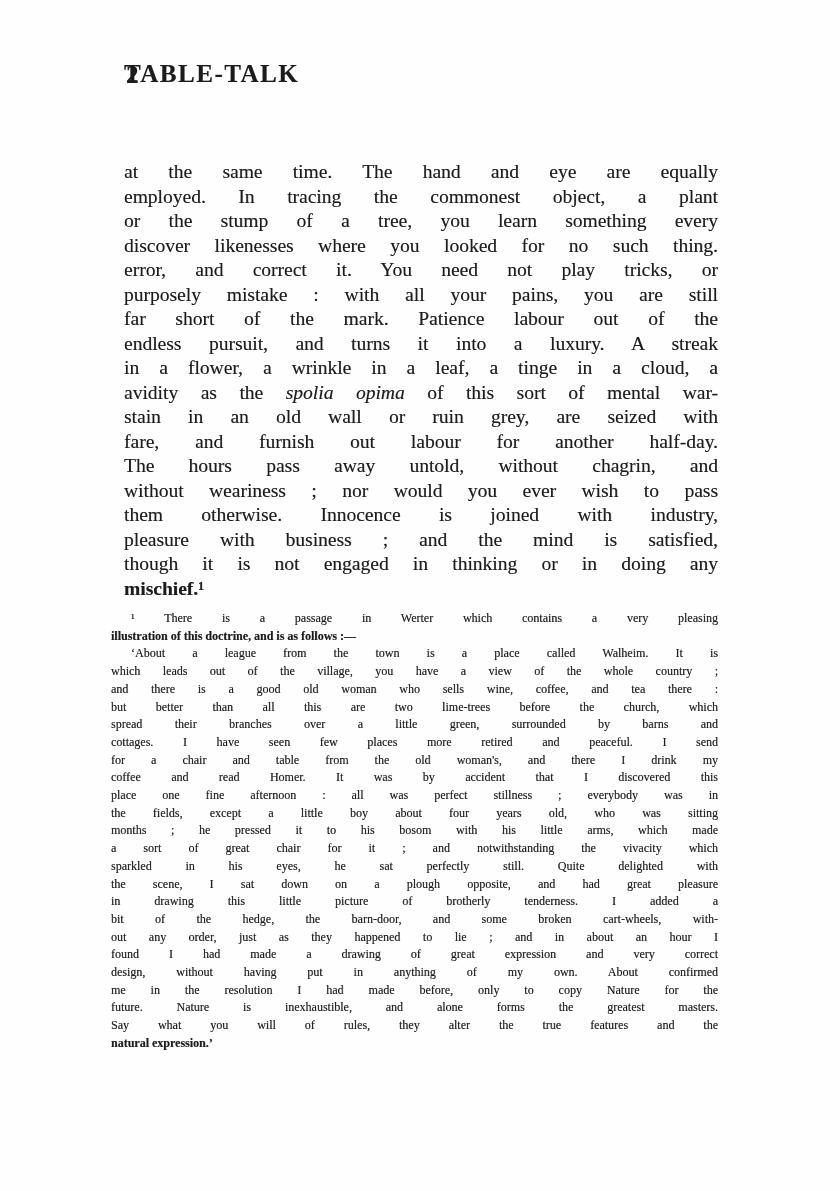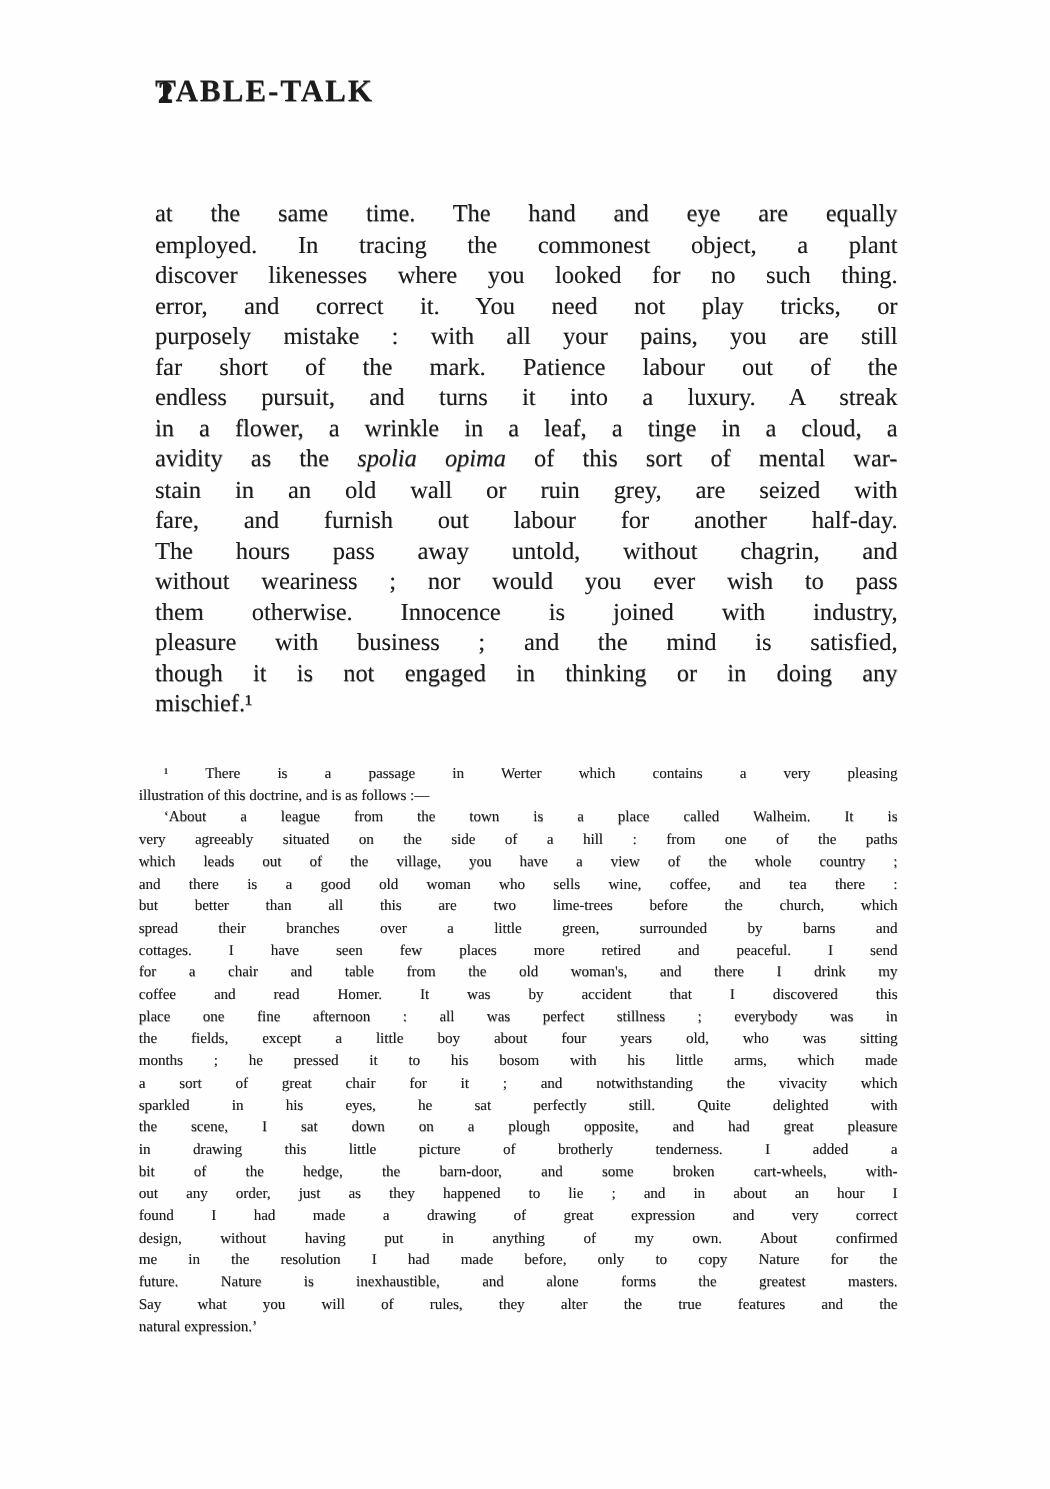--- a/index.html
+++ b/index.html
@@ -56,20 +56,21 @@
     font-size: 12px;
     line-height: 17.7px;
   }
   .line {
     text-align: justify;
     text-align-last: justify;
     white-space: normal;
   }
   .line.para-last {
     text-align-last: left;
+    font-weight: bold;
   }
   .line.indent {
     text-indent: 20px;
   }
   .line i {
     font-style: italic;
   }
 </style>
 </head>
 <body>
@@ -77,20 +78,21 @@
 <div class="page">
 
   <div class="header">
     <span class="pagenum">2</span>
     <div class="title">TABLE-TALK</div>
   </div>
 
   <div class="main">
       <div class="line"><span>at the same time. The hand and eye are equally</span></div>
       <div class="line"><span>employed. In tracing the commonest object, a plant</span></div>
+      <div class="line"><span>or the stump of a tree, you learn something every</span></div>
       <div class="line"><span>discover likenesses where you looked for no such thing.</span></div>
       <div class="line"><span>error, and correct it. You need not play tricks, or</span></div>
       <div class="line"><span>purposely mistake : with all your pains, you are still</span></div>
       <div class="line"><span>far short of the mark. Patience labour out of the</span></div>
       <div class="line"><span>endless pursuit, and turns it into a luxury. A streak</span></div>
       <div class="line"><span>in a flower, a wrinkle in a leaf, a tinge in a cloud, a</span></div>
       <div class="line"><span>avidity as the </span><i>spolia opima</i><span> of this sort of mental war-</span></div>
       <div class="line"><span>stain in an old wall or ruin grey, are seized with</span></div>
       <div class="line"><span>fare, and furnish out labour for another half-day.</span></div>
       <div class="line"><span>The hours pass away untold, without chagrin, and</span></div>
@@ -98,21 +100,20 @@
       <div class="line"><span>them otherwise. Innocence is joined with industry,</span></div>
       <div class="line"><span>pleasure with business ; and the mind is satisfied,</span></div>
       <div class="line"><span>though it is not engaged in thinking or in doing any</span></div>
       <div class="line para-last"><span>mischief.¹</span></div>
     </div>
 
   <div class="footnote">
       <div class="line indent"><span>¹ There is a passage in Werter which contains a very pleasing</span></div>
       <div class="line para-last"><span>illustration of this doctrine, and is as follows :—</span></div>
       <div class="line indent"><span>‘About a league from the town is a place called Walheim. It is</span></div>
-      <div class="line"><span>very agreeably situated on the side of a hill : from one of the paths</span></div>
       <div class="line"><span>which leads out of the village, you have a view of the whole country ;</span></div>
       <div class="line"><span>and there is a good old woman who sells wine, coffee, and tea there :</span></div>
       <div class="line"><span>but better than all this are two lime-trees before the church, which</span></div>
       <div class="line"><span>spread their branches over a little green, surrounded by barns and</span></div>
       <div class="line"><span>cottages. I have seen few places more retired and peaceful. I send</span></div>
       <div class="line"><span>for a chair and table from the old woman's, and there I drink my</span></div>
       <div class="line"><span>coffee and read Homer. It was by accident that I discovered this</span></div>
       <div class="line"><span>place one fine afternoon : all was perfect stillness ; everybody was in</span></div>
       <div class="line"><span>the fields, except a little boy about four years old, who was sitting</span></div>
       <div class="line"><span>months ; he pressed it to his bosom with his little arms, which made</span></div>

